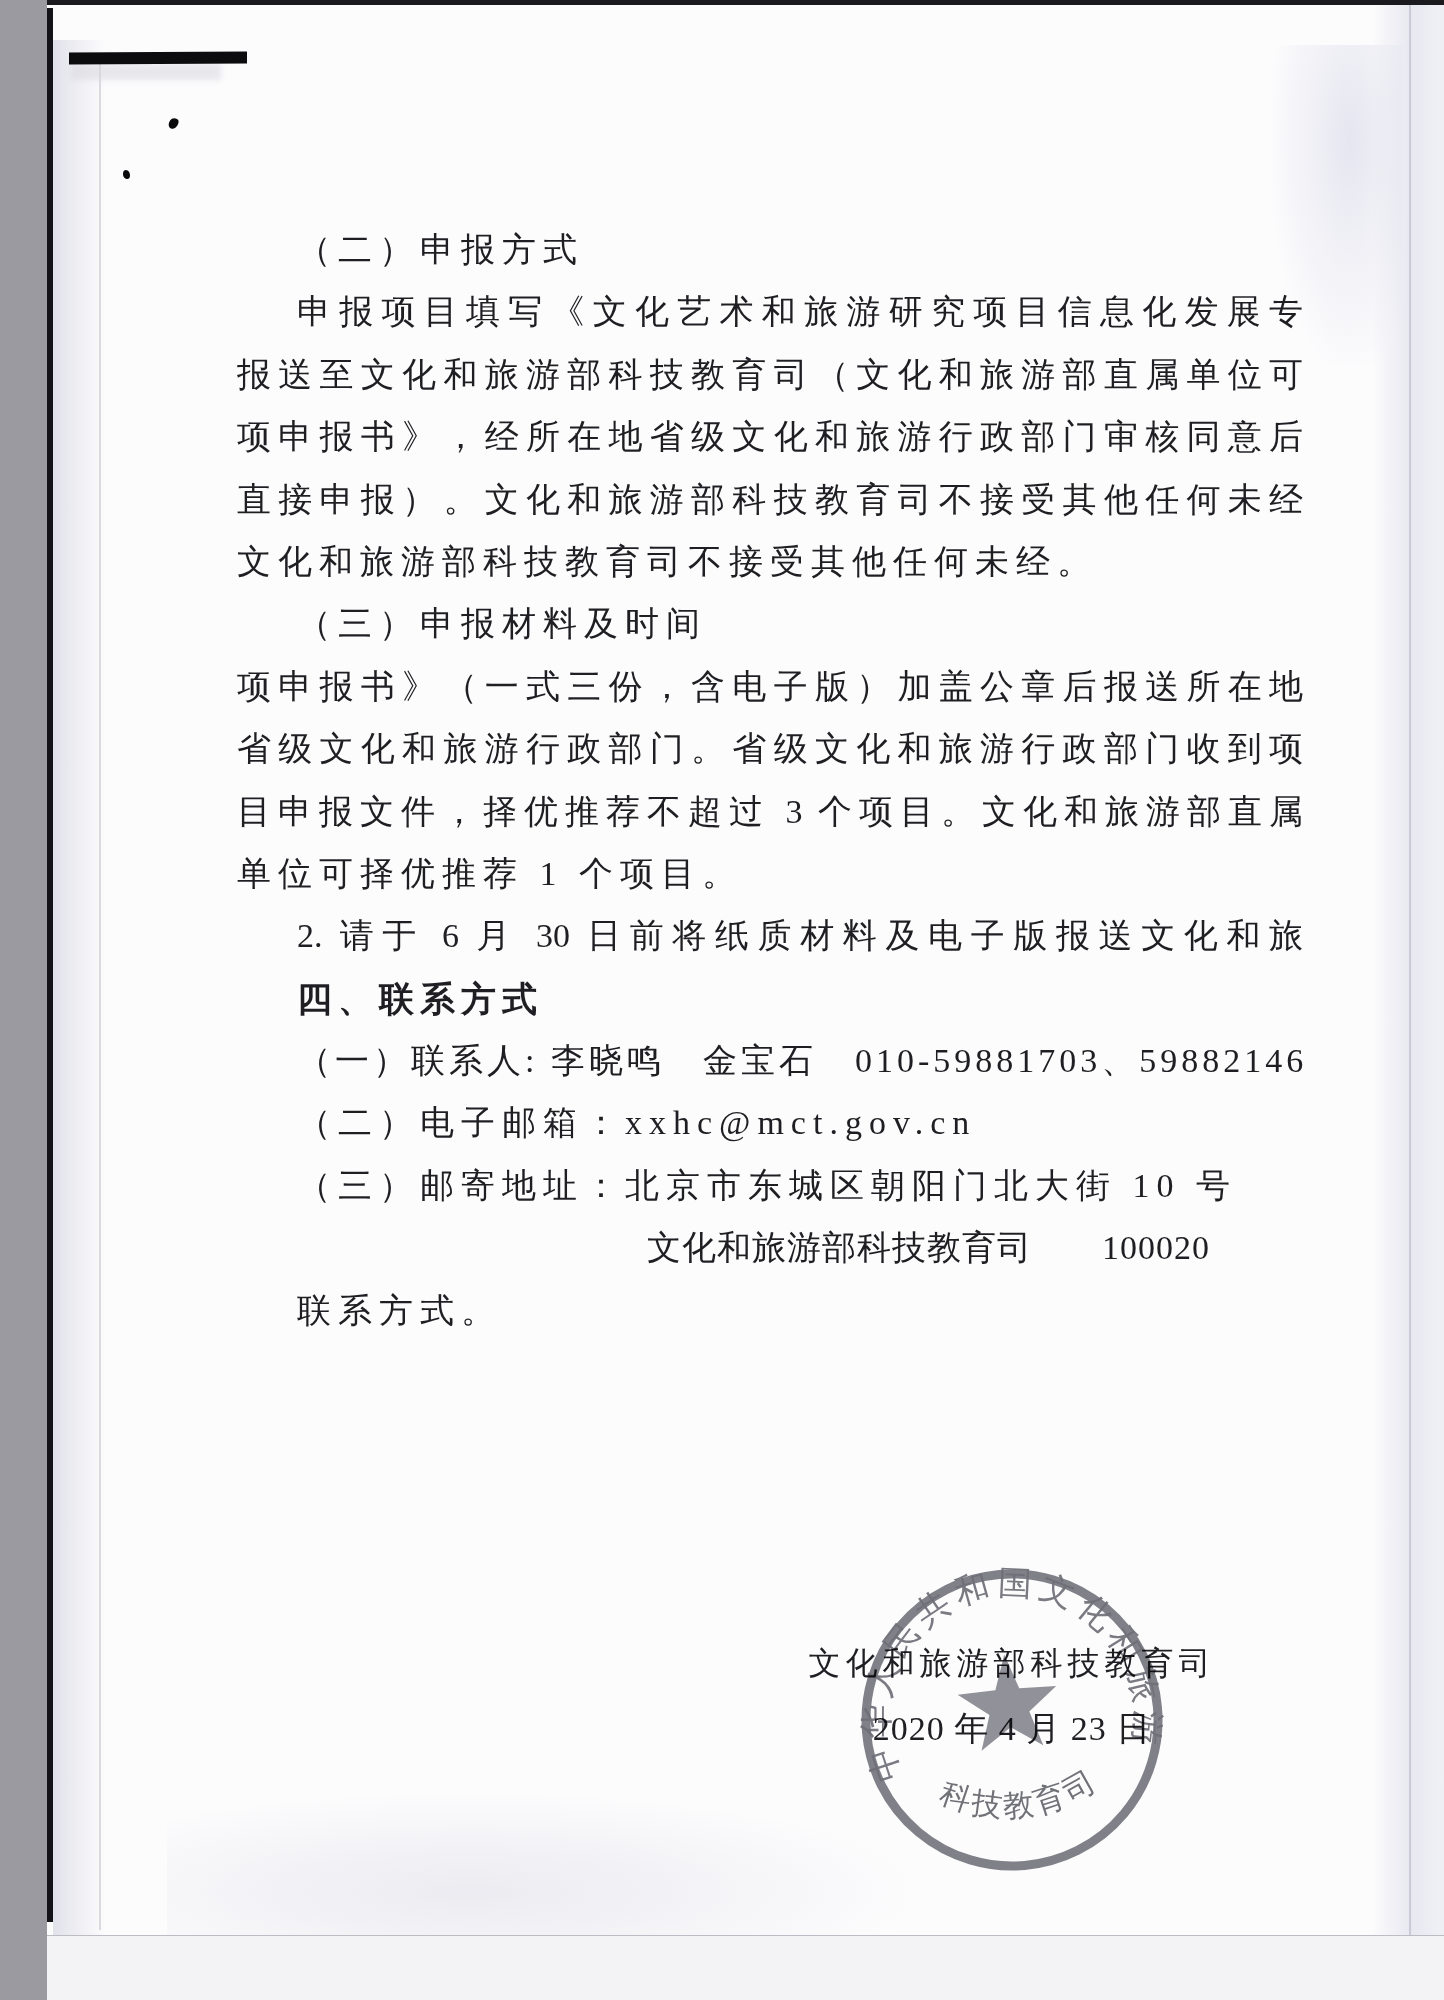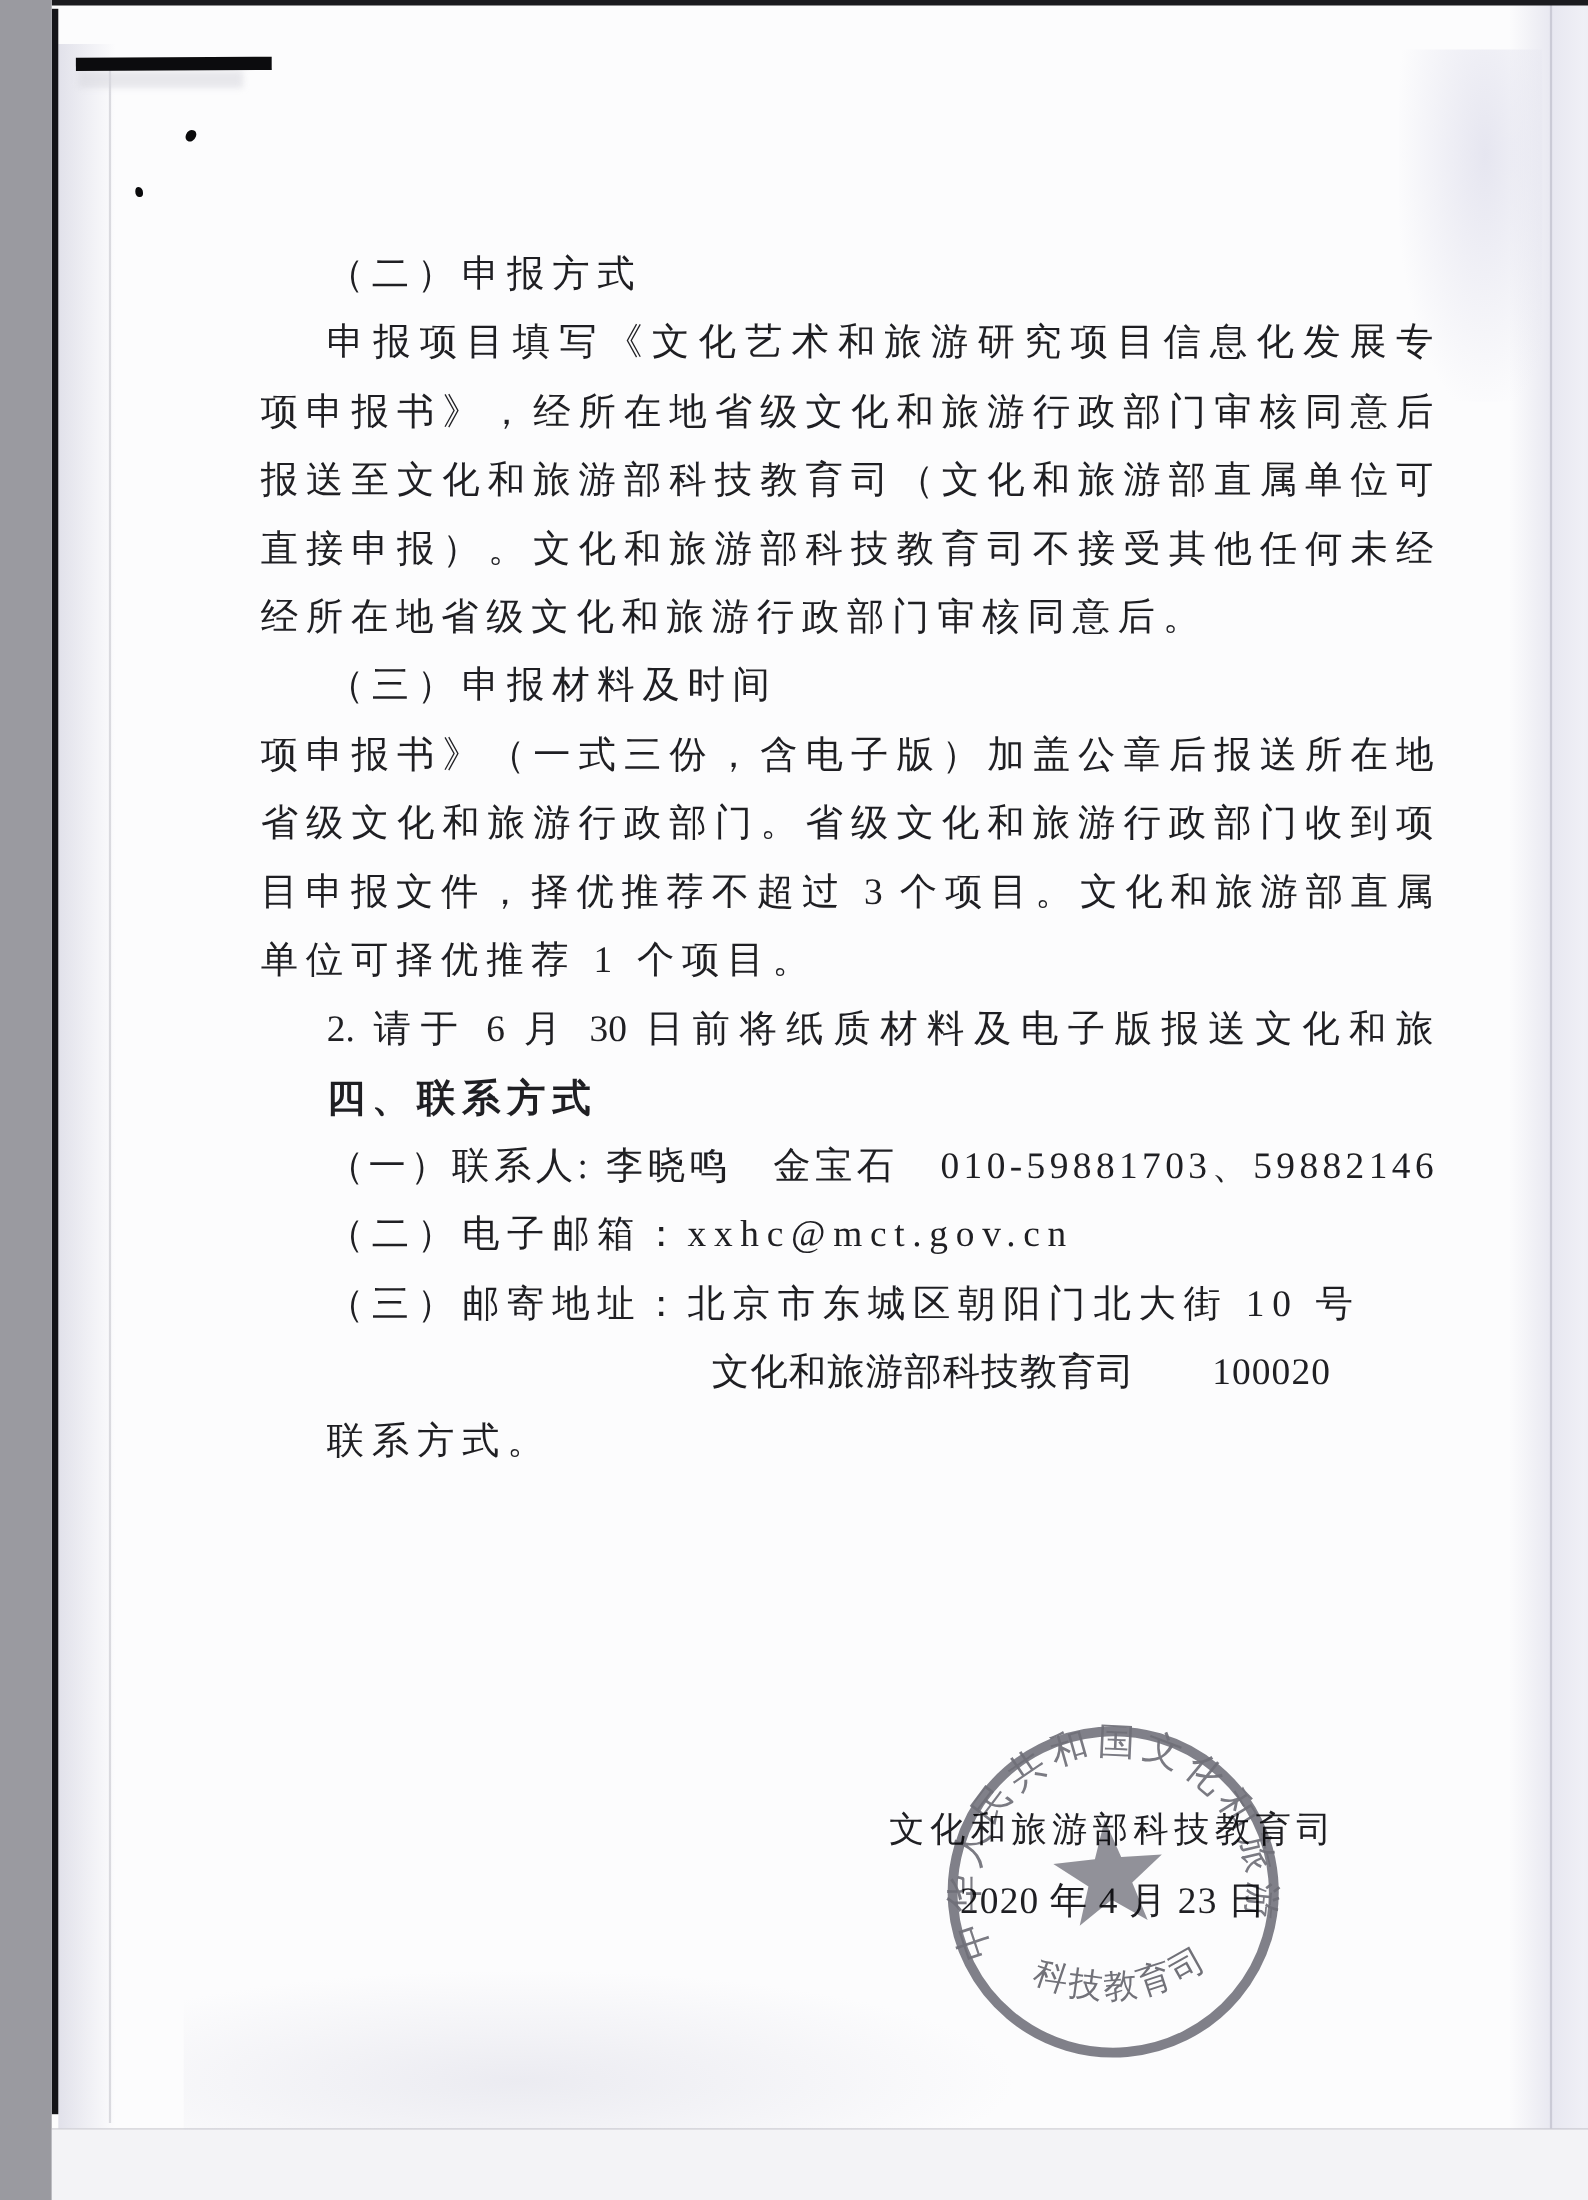--- a/index.html
+++ b/index.html
@@ -74,24 +74,24 @@
   <div class="edge-left"></div>
   <div class="edge-right"></div>
   <div class="bar-shadow"></div>
   <div class="bar-topleft"></div>
   <div class="dot1"></div>
   <div class="dot2"></div>
 
   <div class="column">
     <div class="line indent">（二）申报方式</div>
     <div class="line indent justify">申报项目填写《文化艺术和旅游研究项目信息化发展专</div>
+    <div class="line justify">报送至文化和旅游部科技教育司（文化和旅游部直属单位可</div>
     <div class="line justify">项申报书》，经所在地省级文化和旅游行政部门审核同意后</div>
-    <div class="line justify">报送至文化和旅游部科技教育司（文化和旅游部直属单位可</div>
     <div class="line justify">直接申报）。文化和旅游部科技教育司不接受其他任何未经</div>
-    <div class="line">经所在地省级文化和旅游行政部门审核同意后。</div>
+    <div class="line">文化和旅游部科技教育司不接受其他任何未经。</div>
     <div class="line indent">（三）申报材料及时间</div>
     <div class="line justify">项申报书》（一式三份，含电子版）加盖公章后报送所在地</div>
     <div class="line justify">省级文化和旅游行政部门。省级文化和旅游行政部门收到项</div>
     <div class="line justify">目申报文件，择优推荐不超过 3 个项目。文化和旅游部直属</div>
     <div class="line">单位可择优推荐 1 个项目。</div>
     <div class="line indent justify">2. 请于 6 月 30 日前将纸质材料及电子版报送文化和旅</div>
     <div class="line indent bold">四、联系方式</div>
     <div class="line indent tight">（一）联系人: 李晓鸣　金宝石　010-59881703、59882146</div>
     <div class="line indent">（二）电子邮箱：xxhc@mct.gov.cn</div>
     <div class="line indent">（三）邮寄地址：北京市东城区朝阳门北大街 10 号</div>

